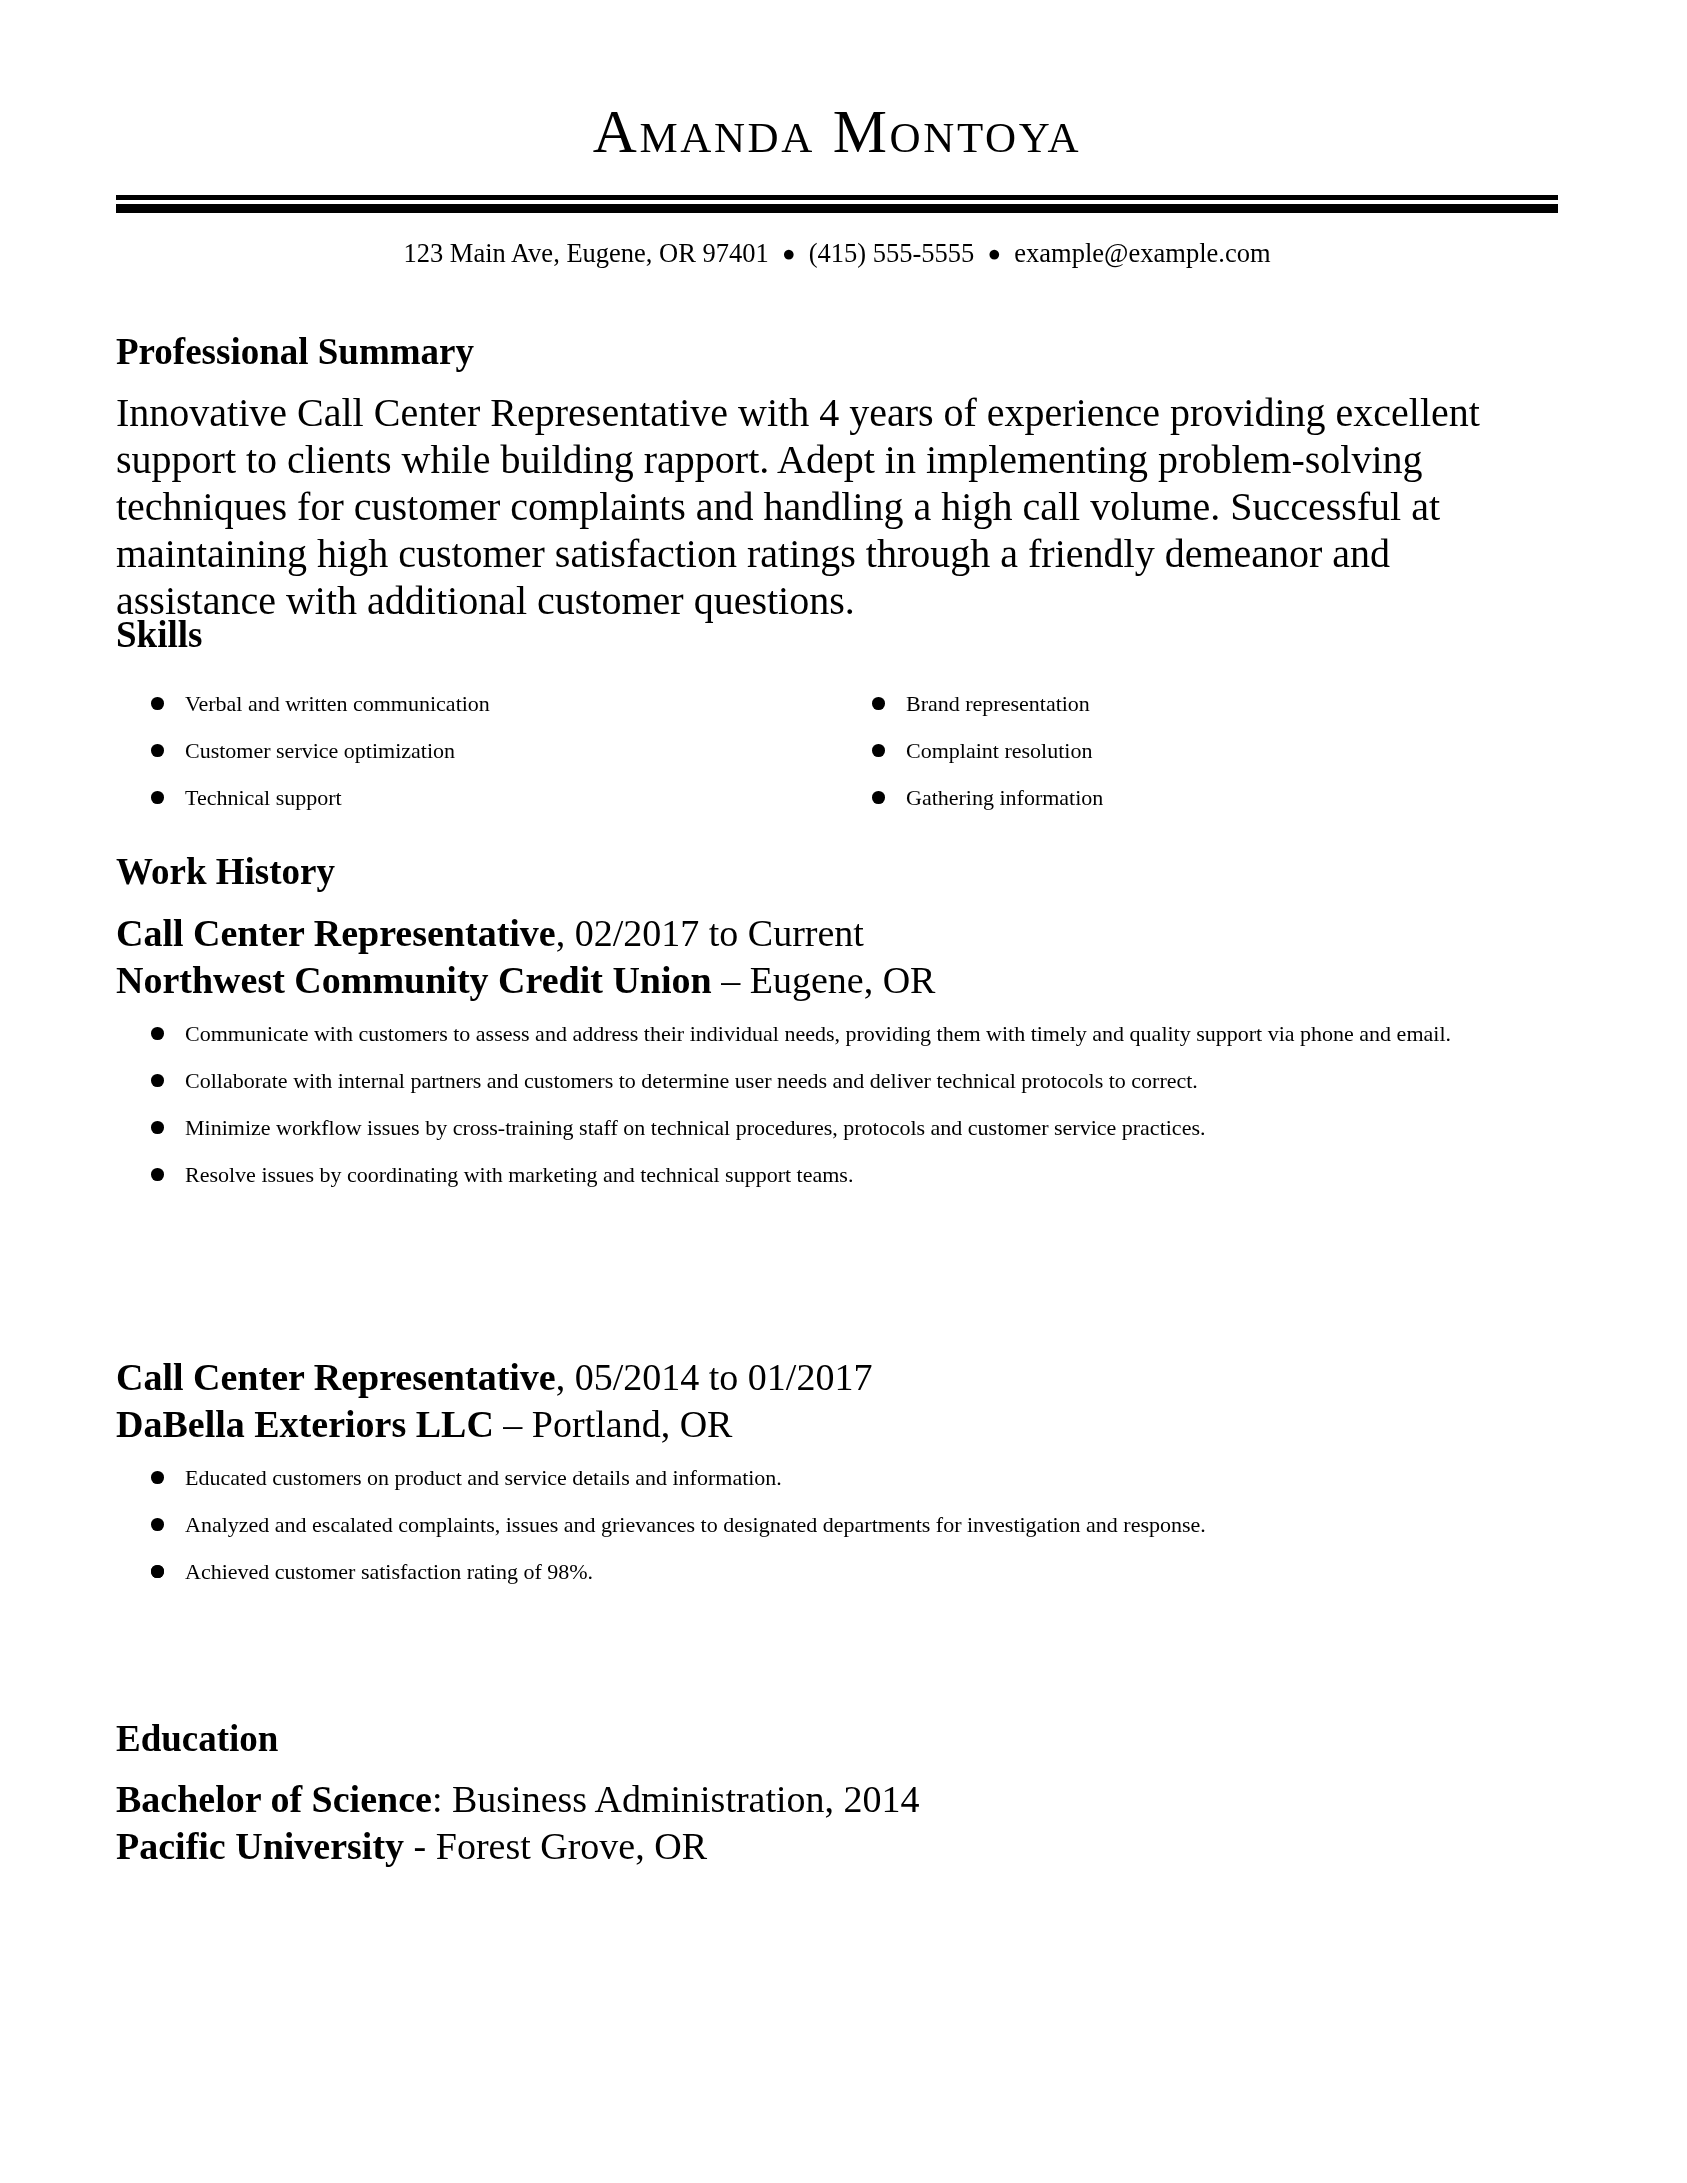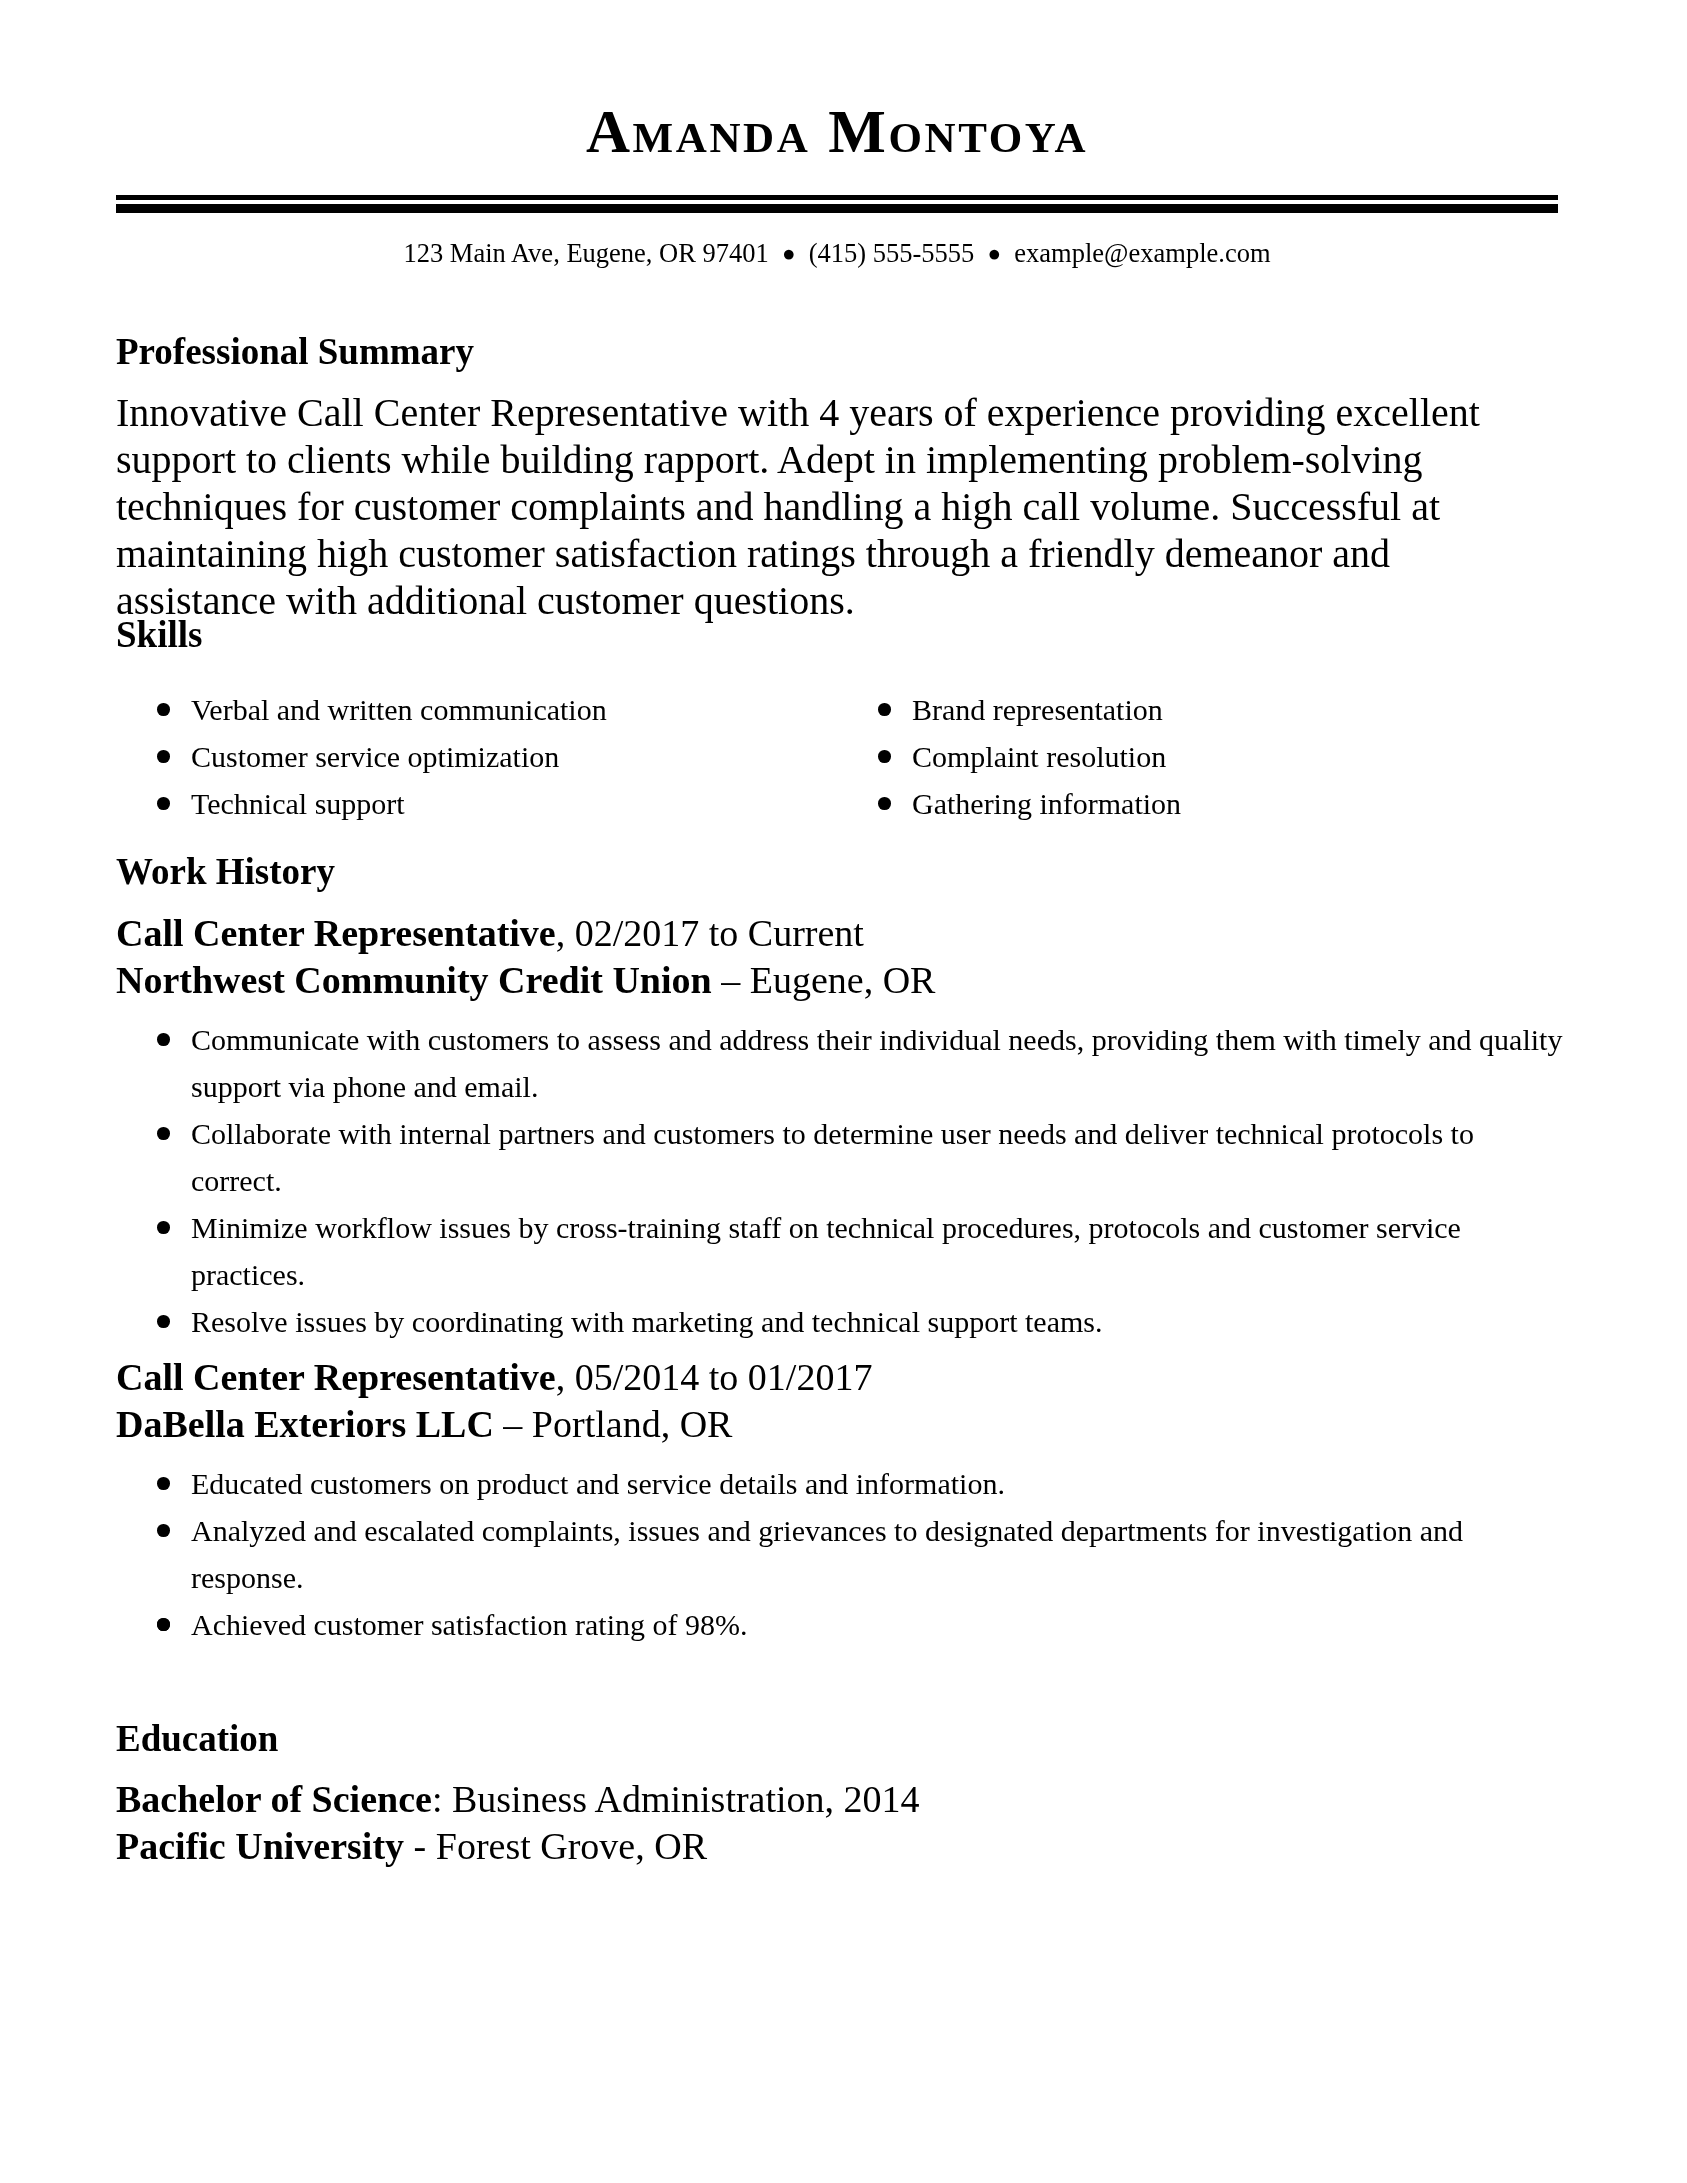--- a/index.html
+++ b/index.html
@@ -3,35 +3,35 @@
 <meta charset="utf-8">
 <style>
   html, body { margin: 0; padding: 0; background: #ffffff; }
   body {
     width: 1687px; height: 2183px; position: relative; overflow: hidden;
     font-family: "Liberation Serif", "DejaVu Serif", serif; color: #000;
   }
   .page { position: absolute; left: 116px; top: 0; width: 1442px; }
   .name {
     position: absolute; left: 0; width: 1442px; top: 99px; text-align: center;
-    font-size: 61px; font-weight: bold; font-variant: small-caps; letter-spacing: 2.6px;
+    font-size: 61px; font-weight: normal; font-variant: small-caps; letter-spacing: 2.6px;
     line-height: 66px;
   }
   .rule-thin { position: absolute; left: 0; width: 1442px; top: 195px; height: 5.3px; background: #000; }
   .rule-thick { position: absolute; left: 0; width: 1442px; top: 204px; height: 9.3px; background: #000; }
   .contact {
     position: absolute; left: 0; width: 1442px; top: 237px; text-align: center;
     font-size: 26.5px; line-height: 33px;
   }
   .contact .sep { display: inline-block; margin: 0 13.2px; font-size: 22.5px; vertical-align: 1.3px; }
   .section-title {
     position: absolute; left: 0; font-size: 37px; font-weight: bold; line-height: 46px;
   }
   .para { position: absolute; left: 0; width: 1442px; font-size: 40px; line-height: 47px; }
-  .bullets { position: absolute; left: 0; margin: 12px; padding: 0; list-style: none; font-size: 30px; line-height: 47px; }
+  .bullets { position: absolute; left: 0; margin: 6px; padding: 0; list-style: none; font-size: 22px; line-height: 47px; }
   .bullets li { position: relative; padding-left: 63px; }
   .bullets .dot {
     position: absolute; left: 29px; top: 17px; width: 12.6px; height: 12.6px; border-radius: 50%; background: #000;
   }
   .line { position: absolute; left: 0; font-size: 38px; line-height: 46px; white-space: nowrap; }
   .b { font-weight: bold; }
 </style>
 </head>
 <body>
 

